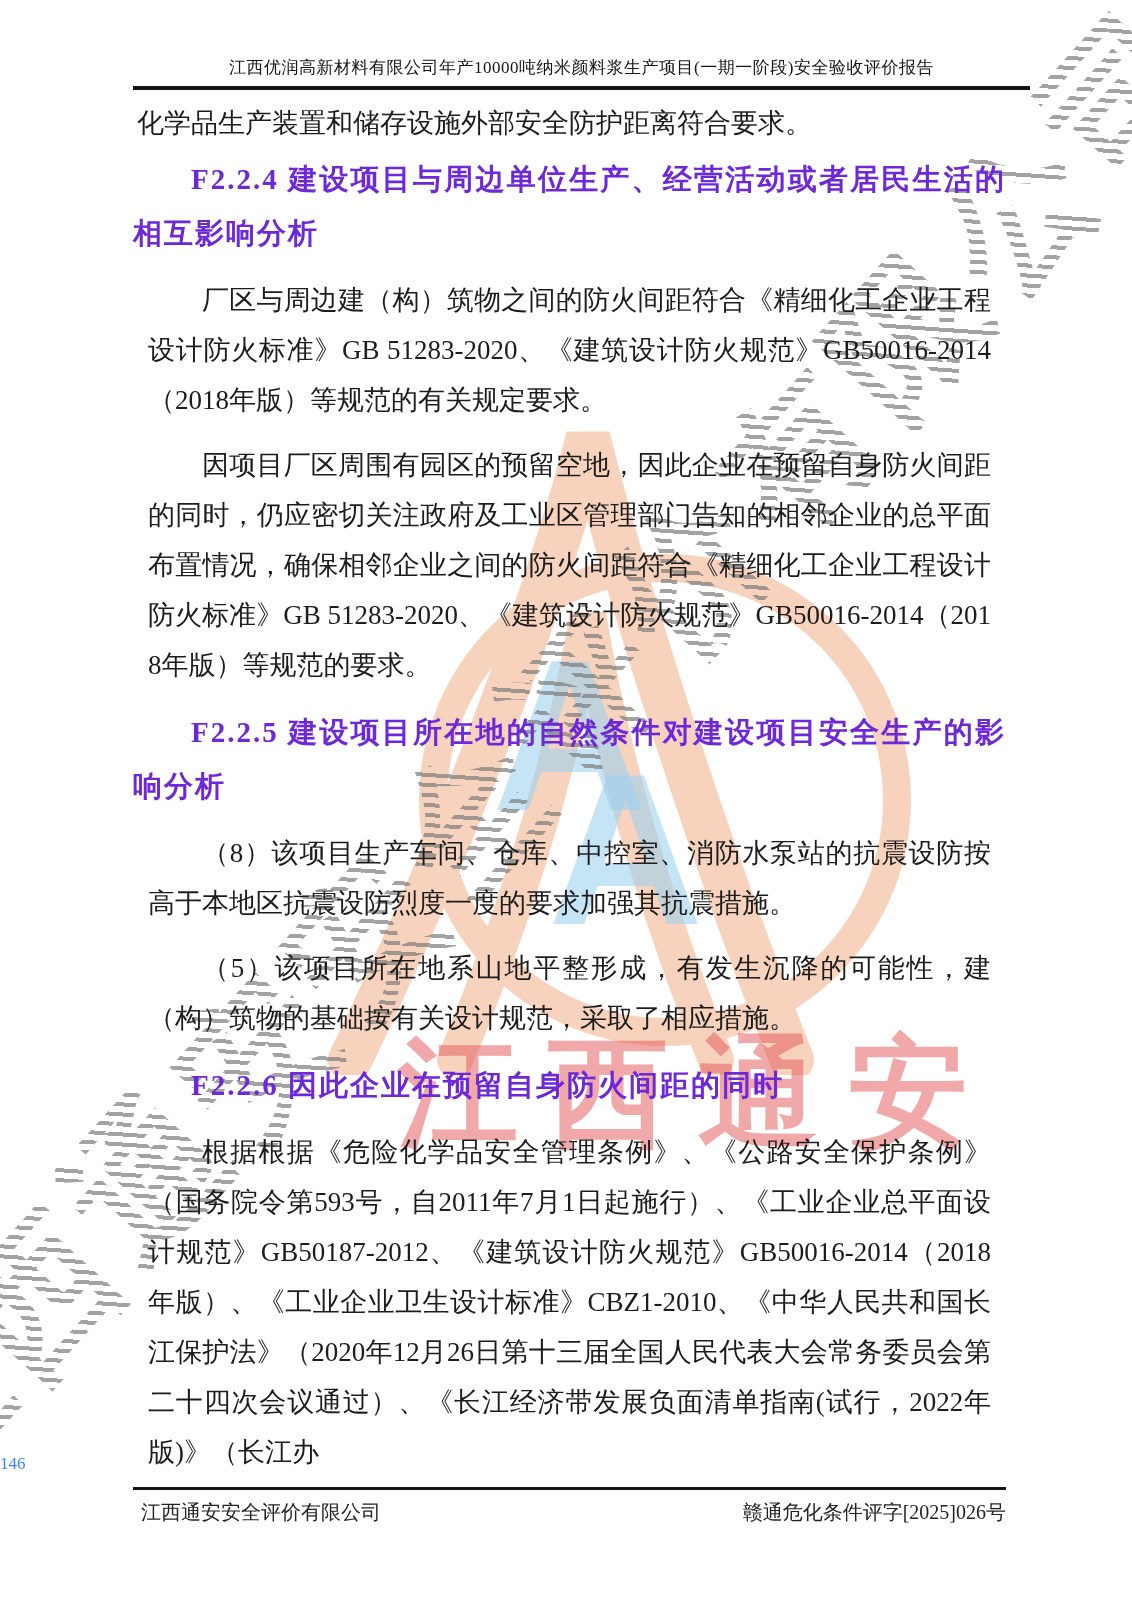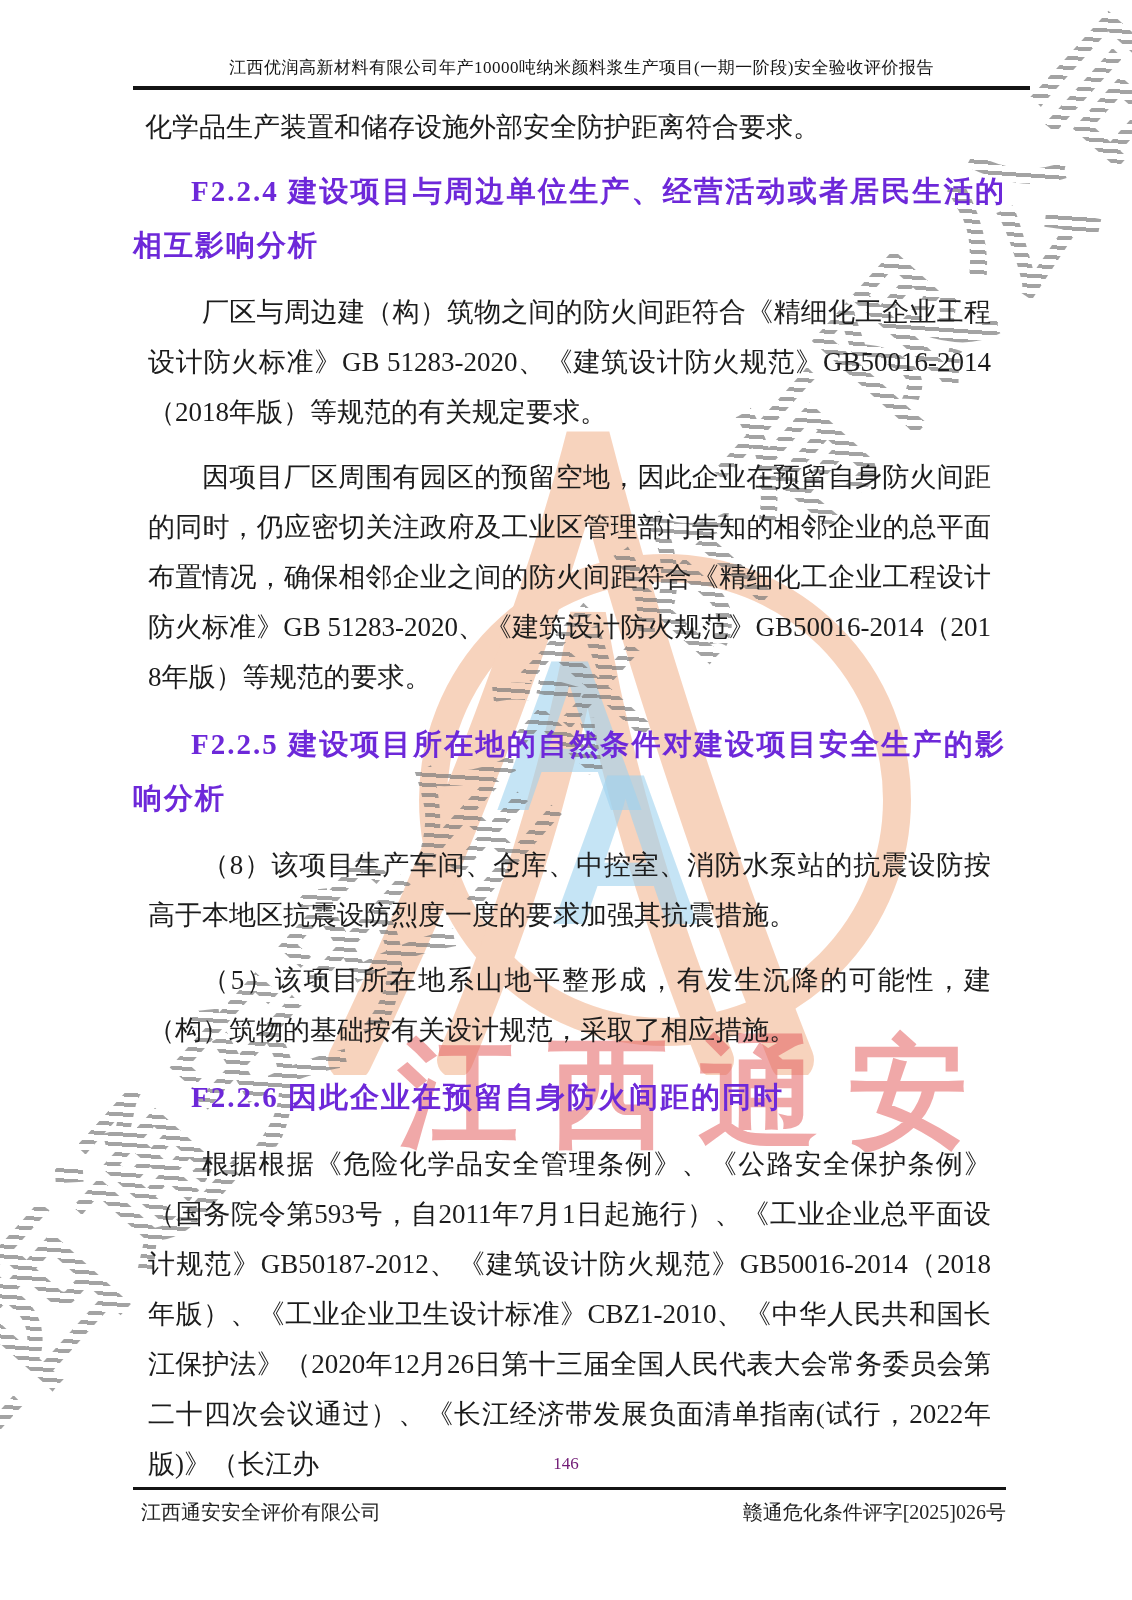--- a/index.html
+++ b/index.html
@@ -63,34 +63,34 @@
   }
   .hdr-rule{border-top:4px solid #141414;}
   .content{
     margin:8px 126px 0 133px;
     font-size:27px;
     line-height:50px;
     text-align:justify;
     word-break:break-all;
   }
   .para{margin:15px;text-indent:2em;}
-  .para-noindent{margin:12px;text-indent:0;}
+  .para-noindent{margin:4px;text-indent:0;}
   .heading{
     margin:4px 0;
     font-weight:bold;
     font-size:29px;
     line-height:54px;
     letter-spacing:2px;
     text-indent:2em;
     color:#6d28d9;
   }
   
   .pagenum{
     position:absolute;left:0;bottom:126px;width:100%;
-    text-align:center;font-size:17px;color:#701a75;
+    font-size:17px;color:#3b82f6;
   }
   .ftr-rule{
     position:absolute;left:133px;right:126px;bottom:110px;
     border-top:3px solid #141414;
   }
   .ftr-row{
     position:absolute;left:133px;right:126px;bottom:74px;
     display:flex;justify-content:space-between;
     font-size:20px;color:#222;
   }

